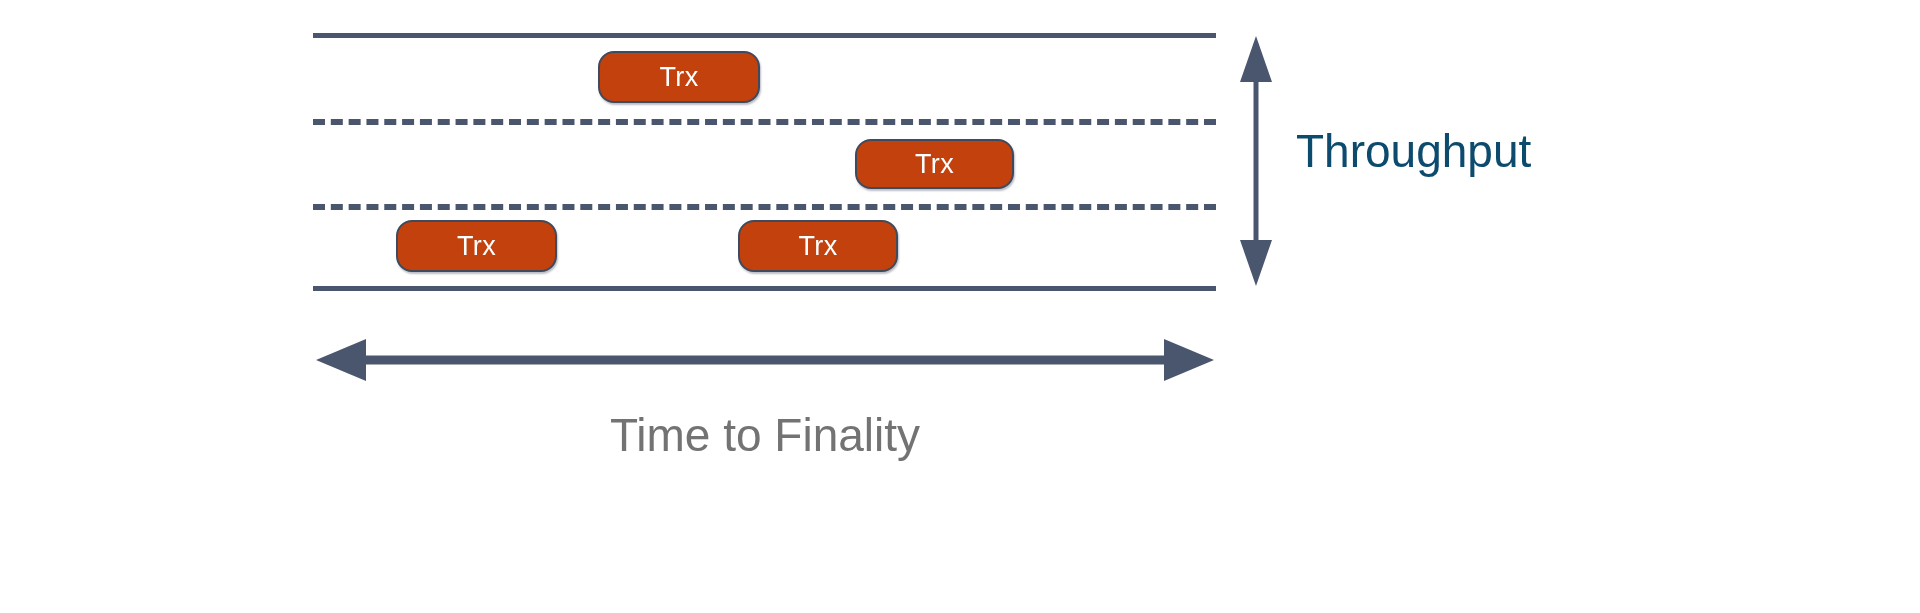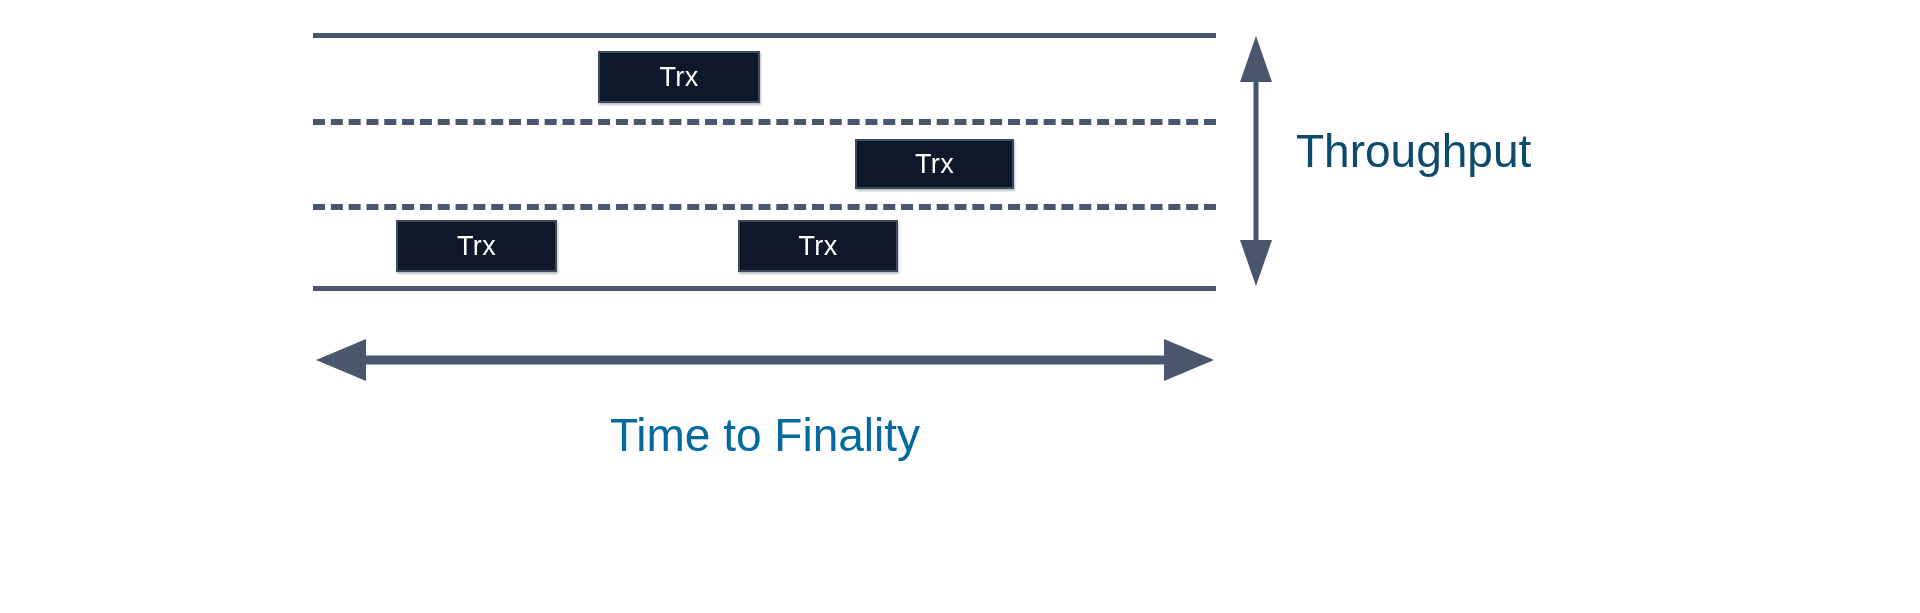--- a/index.html
+++ b/index.html
@@ -36,23 +36,23 @@
   }
   #lane-top    { top: 33px; }
   #lane-dash-1 { top: 119px; }
   #lane-dash-2 { top: 204px; }
   #lane-bottom { top: 286px; }
 
   
   .trx-box {
     position: absolute;
     box-sizing: border-box;
-    background: #0f172a;
+    background: #c2410c;
     border: 2px solid #3f4a5c;
-    border-radius: 0;
+    border-radius: 16px;
     color: #ffffff;
     font-size: 27px;
     line-height: 1;
     display: flex;
     align-items: center;
     justify-content: center;
     letter-spacing: 0.3px;
     box-shadow: 1px 2px 2px rgba(60,70,90,0.35);
   }
 
@@ -82,21 +82,21 @@
     width: 906px;
     height: 48px;
   }
   #time-label {
     position: absolute;
     left: 0;
     top: 412px;
     width: 1530px;
     text-align: center;
     font-size: 46px;
-    color: #0369a1;
+    color: #737373;
     line-height: 1;
   }
 </style>
 </head>
 <body>
 
 <div id="canvas">
 
   <div class="lane-line solid" id="lane-top"></div>
   <div class="lane-line dashed" id="lane-dash-1"></div>

